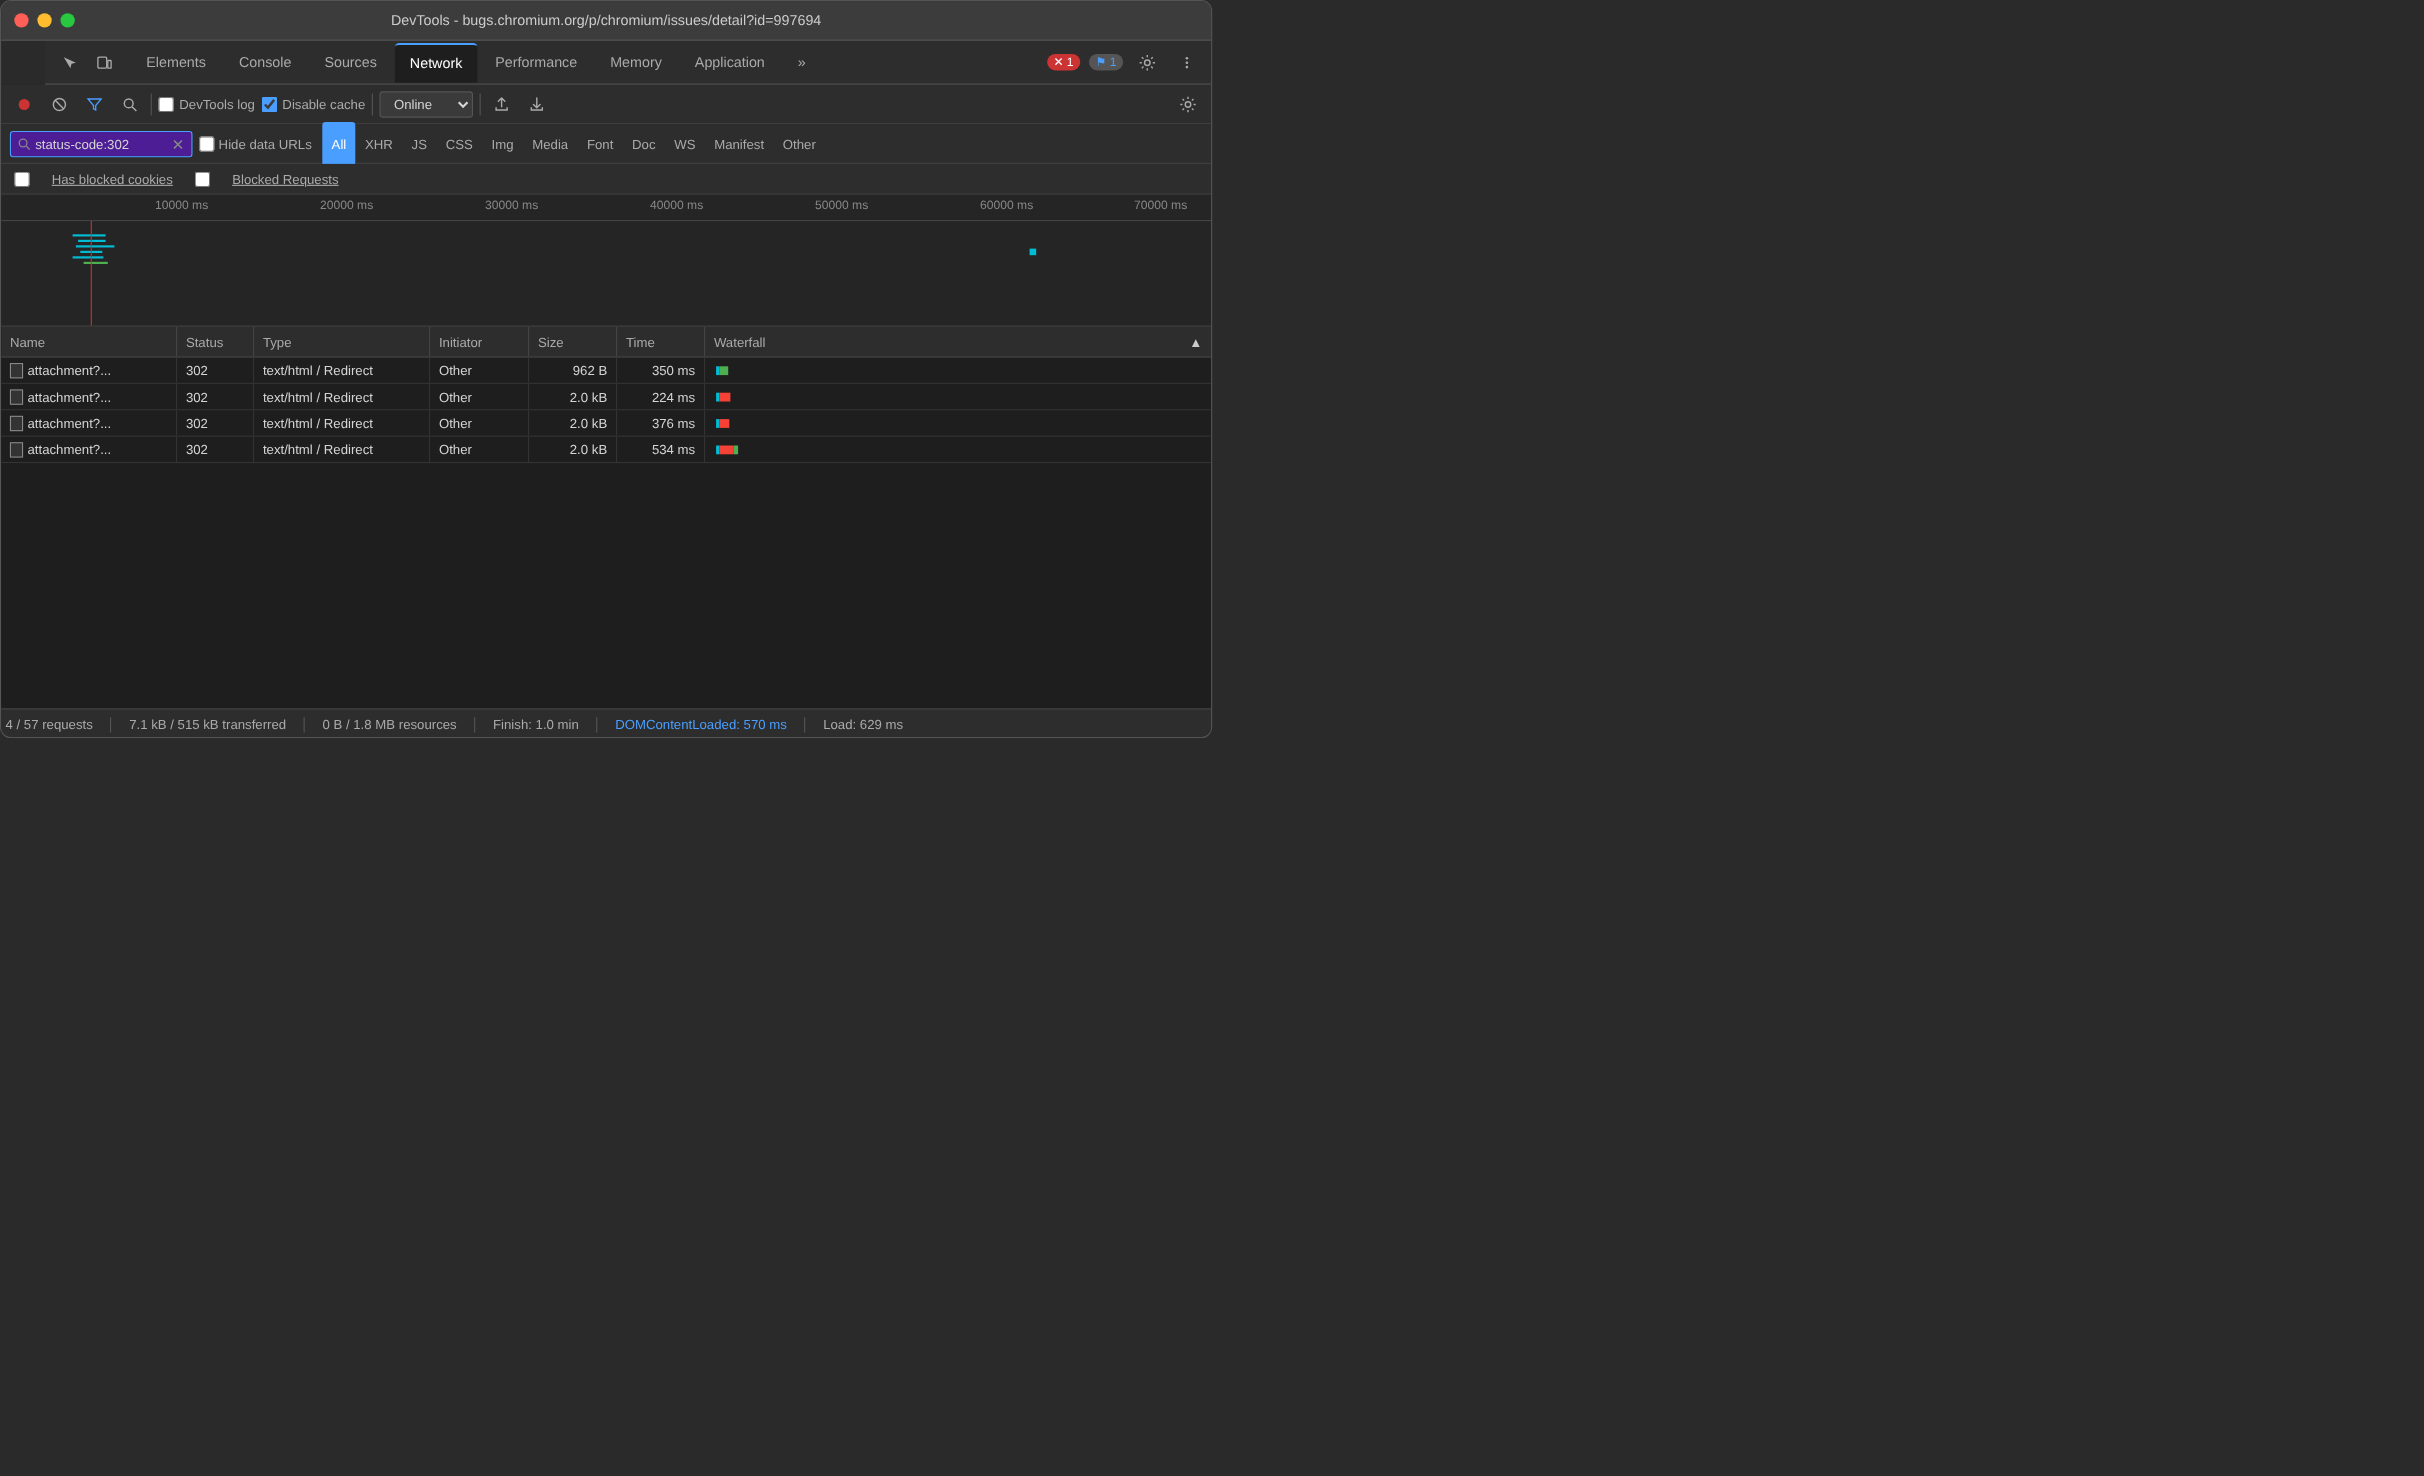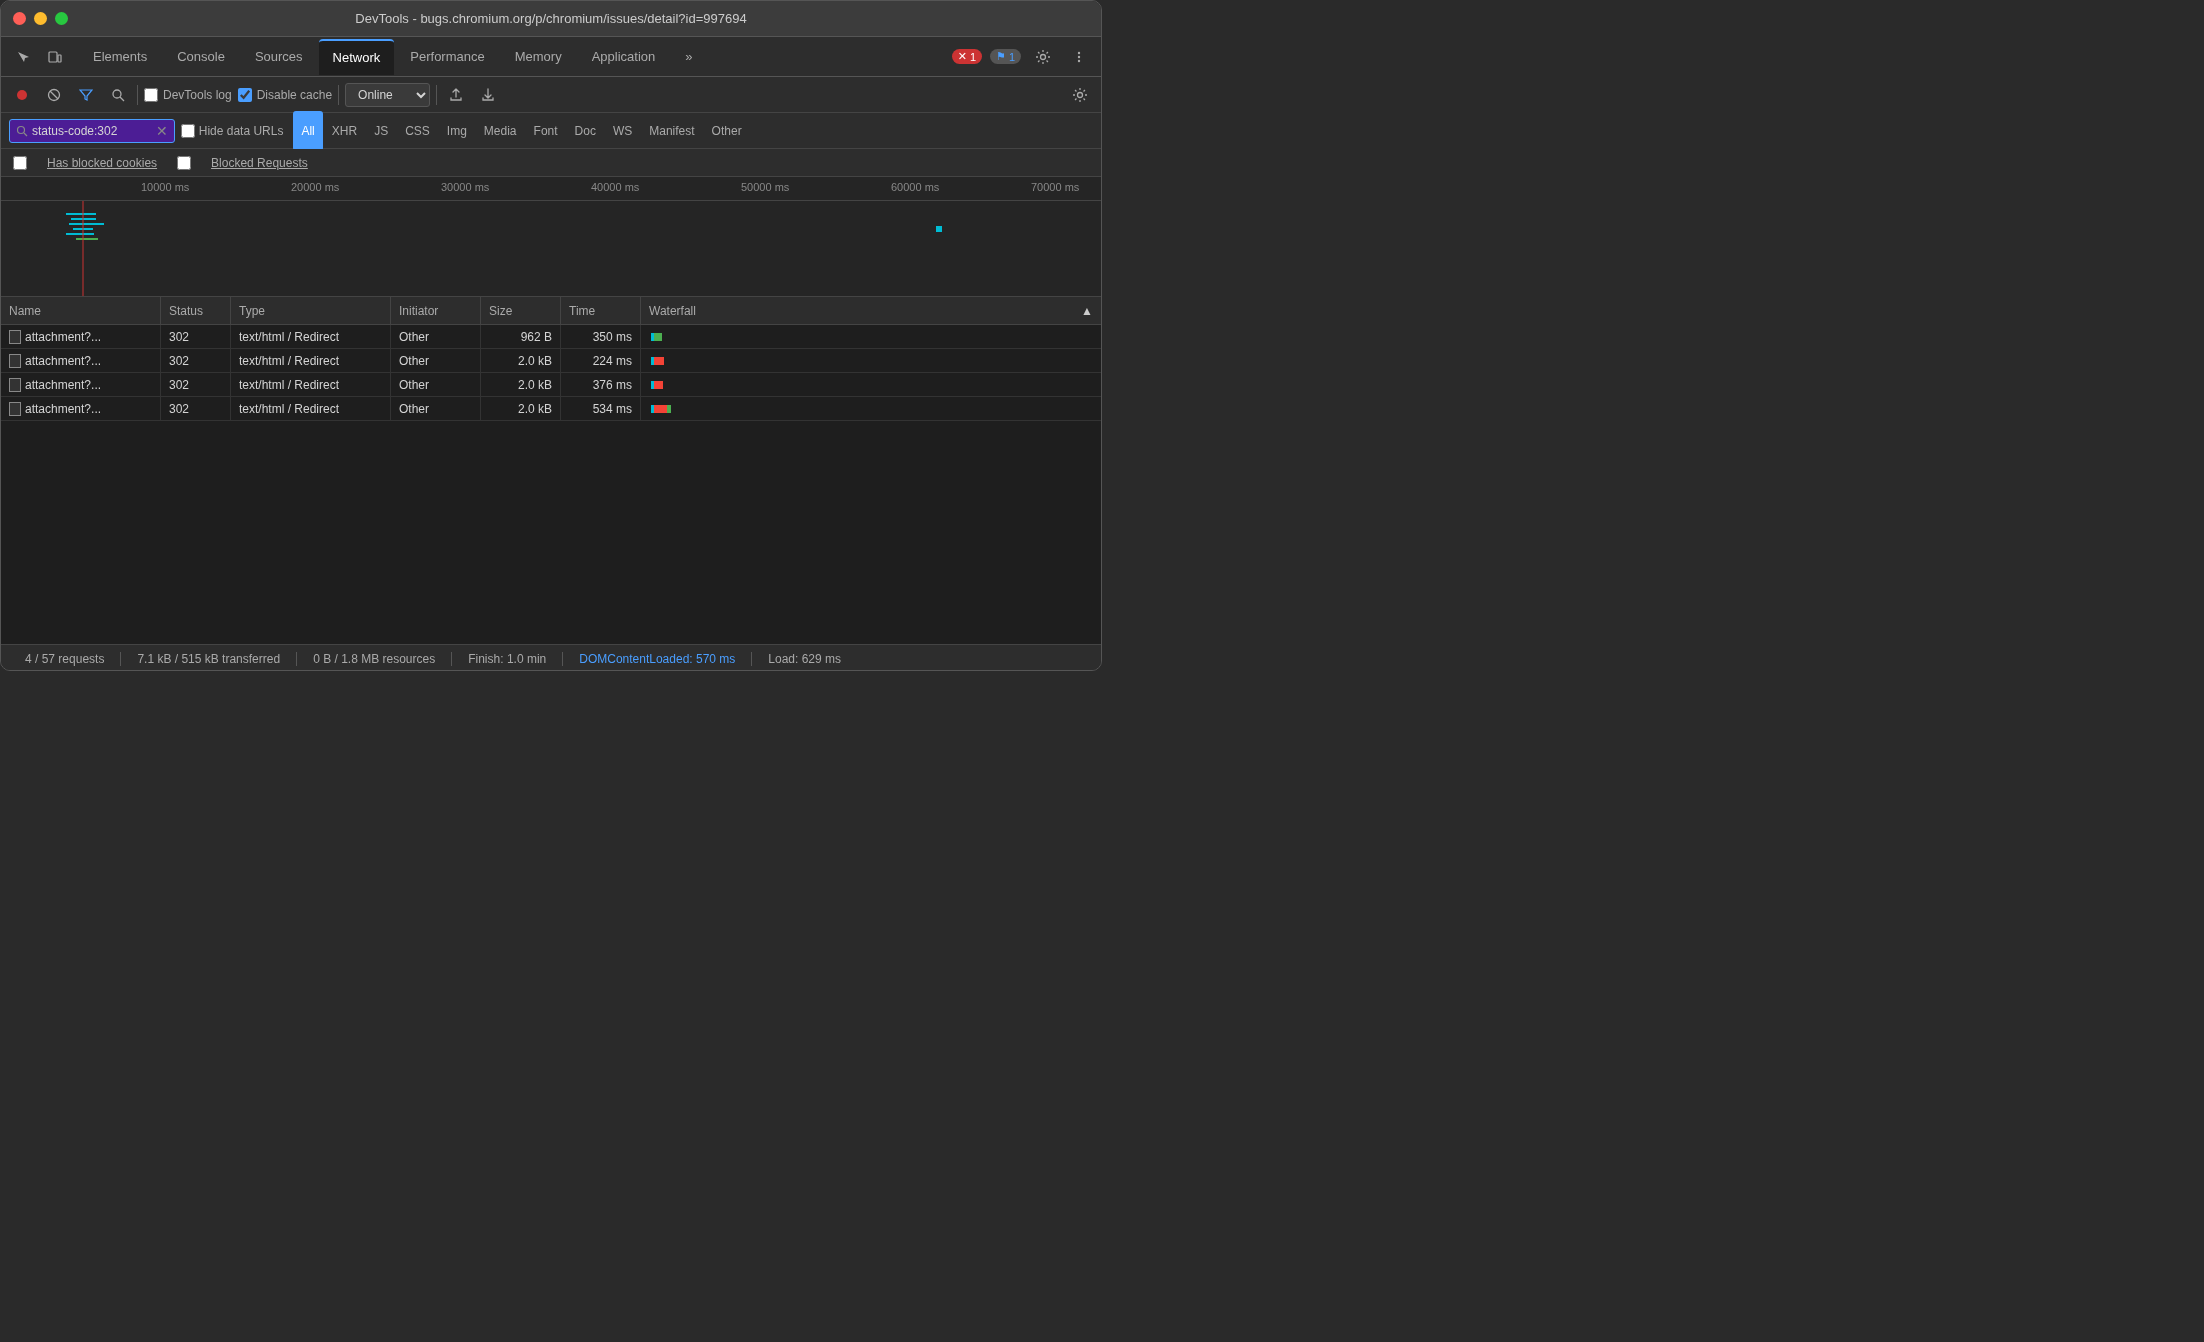--- a/index.html
+++ b/index.html
@@ -46,20 +46,21 @@
     }
     
     .tabs-bar {
       background: #2d2d2d;
       height: 40px;
       display: flex;
       align-items: center;
       padding: 0 8px;
       border-bottom: 1px solid #555;
       gap: 2px;
+      margin-left: 40px;
     }
     .tab-btn {
       padding: 6px 14px;
       color: #aaa;
       font-size: 13px;
       cursor: pointer;
       border-radius: 4px 4px 0 0;
       height: 36px;
       display: flex;
       align-items: center;
@@ -369,21 +370,21 @@
       background: #333;
       flex-shrink: 0;
       font-size: 8px;
     }
     
     .status-bar {
       background: #2d2d2d;
       height: 28px;
       display: flex;
       align-items: center;
-      padding: 0 24px;
+      padding: 0 4px;
       border-top: 1px solid #444;
       gap: 16px;
       font-size: 12px;
       color: #aaa;
     }
     .status-divider {
       width: 1px;
       height: 14px;
       background: #555;
     }

